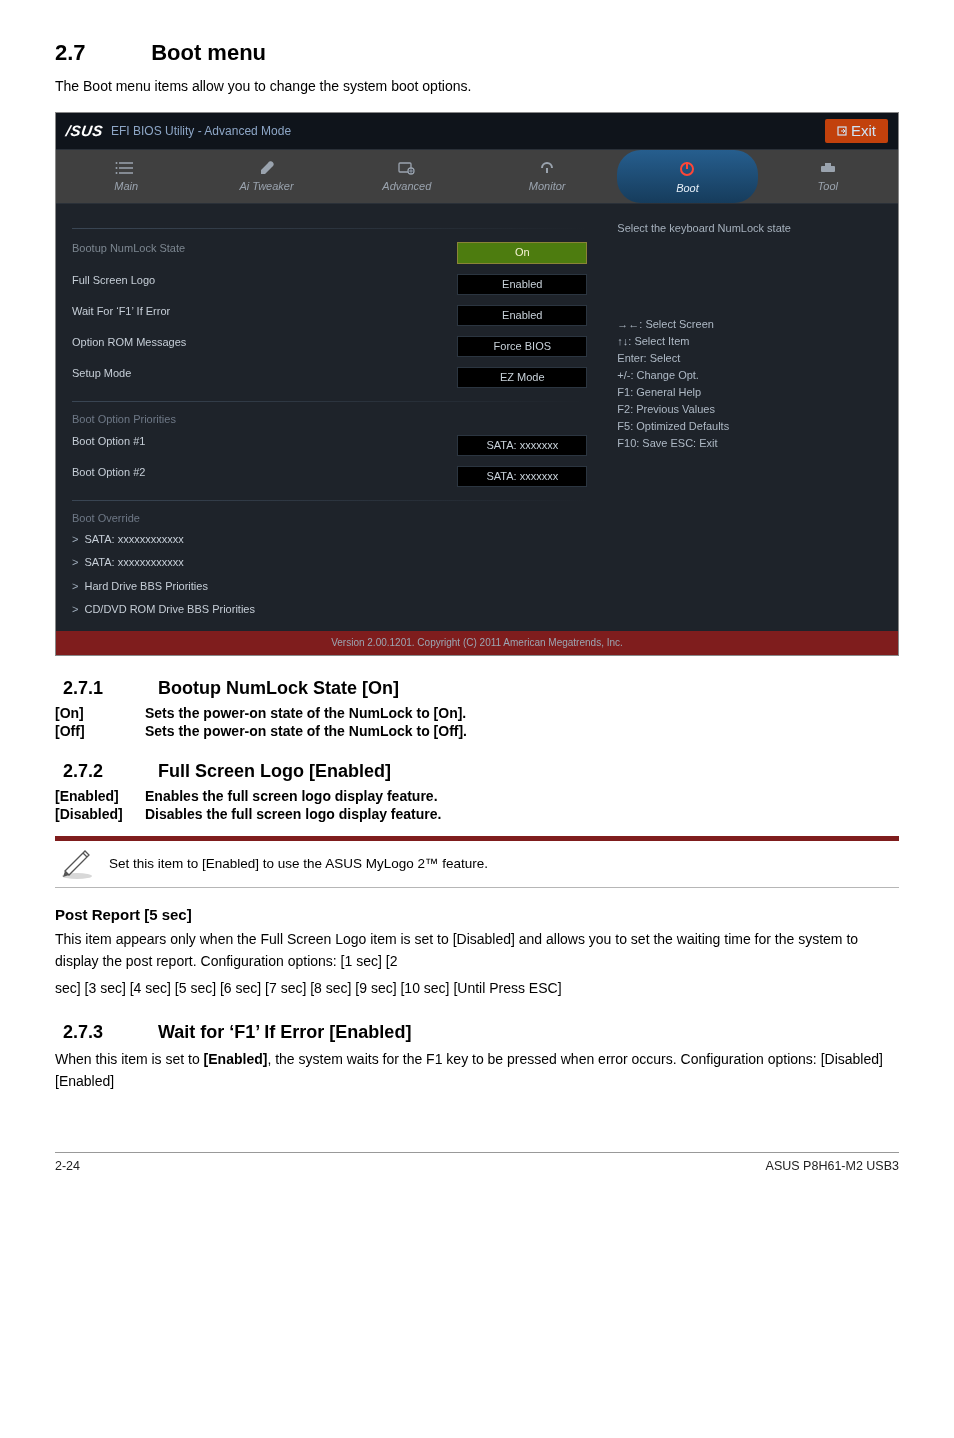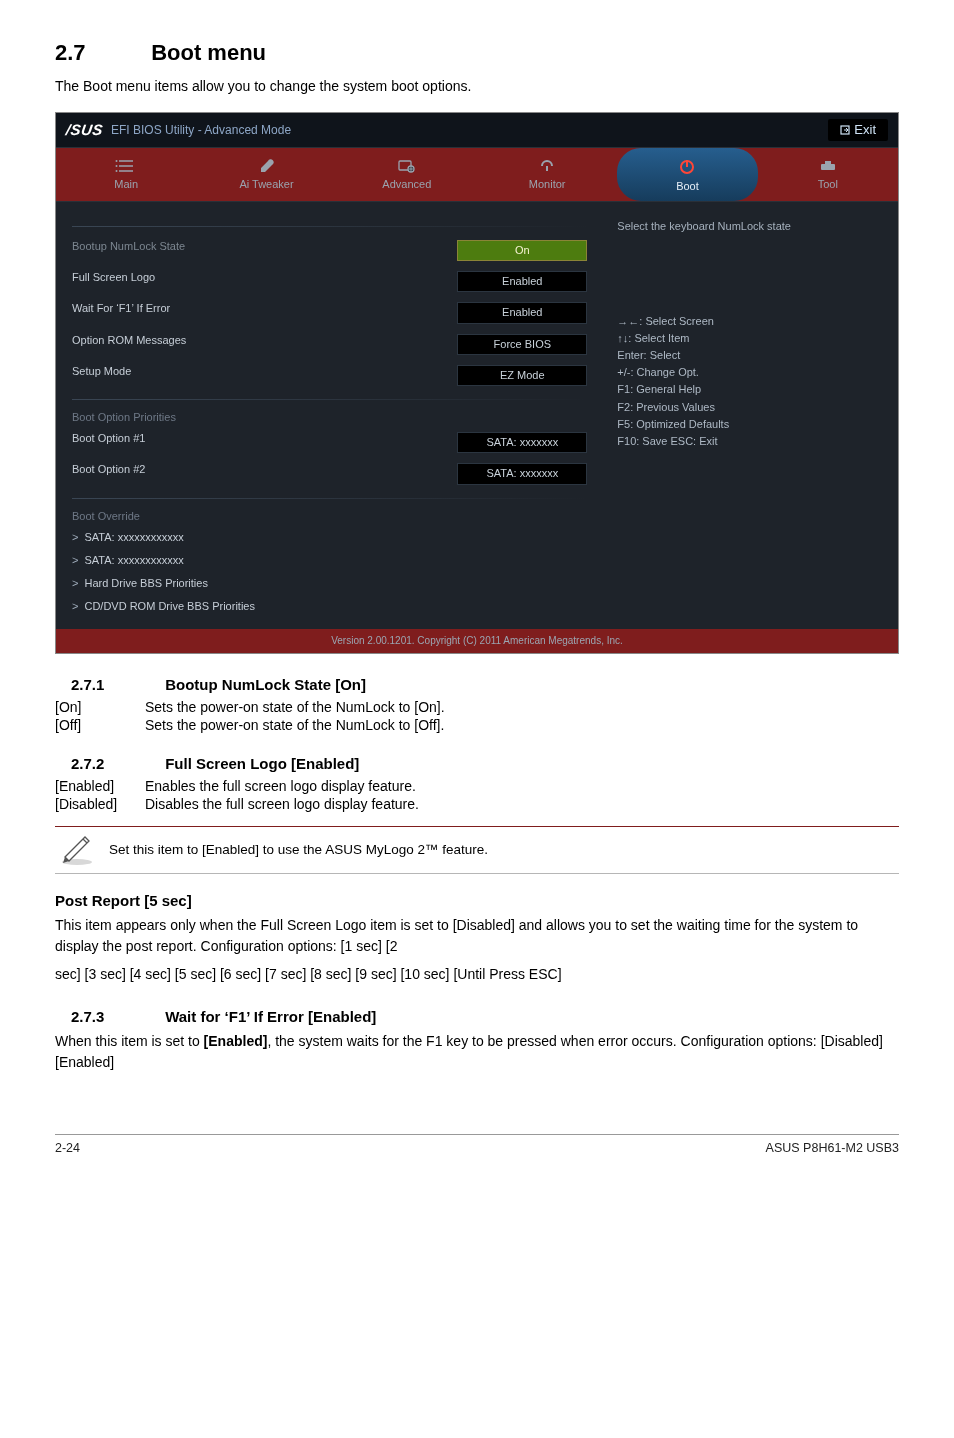--- a/index.html
+++ b/index.html
@@ -8,23 +8,23 @@
   h2.section { font-size: 22px; font-weight: bold; margin-bottom: 10px; }
   .intro { margin-bottom: 16px; line-height: 1.45; }
 
   .bios {
     border: 1px solid #888; background: #1e232a; color: #c1c6cf; font-size: 11px;
     line-height: 1.2; position: relative; overflow: hidden;
   }
   .bios-top { display:flex; align-items:center; padding:6px 10px; background:#0f141b; }
   .brand { font-family: Arial, sans-serif; font-style: italic; font-weight: bold; color:#fff; font-size:15px; letter-spacing:0.5px; transform:skewX(-8deg); margin-right:8px; }
   .top-title { color:#8da6c6; font-size:12px; }
-  .exit-btn { margin-left:auto; background:#000000; color:#cfe3f5; padding:3px 12px; font-size:13px; border-radius:2px; display:flex; align-items:center; gap:4px; }
-
-  .tabs { display:flex; background:#7f1d1d; border-top:1px solid #2a3038; border-bottom:1px solid #2a3038; }
+  .exit-btn { margin-left:auto; background:#c2410c; color:#cfe3f5; padding:3px 12px; font-size:15px; border-radius:2px; display:flex; align-items:center; gap:4px; }
+
+  .tabs { display:flex; background:#404040; border-top:1px solid #2a3038; border-bottom:1px solid #2a3038;font-style:italic; }
   .tab { flex:1; text-align:center; padding:10px 0 8px; color:#9aa3ae; }
   .tab.on { background:linear-gradient(#265e8e,#163c5c); color:#e5eef7;border-radius:24px; }
   .tab svg { display:block; margin:0 auto 4px; }
   .tab-label{ font-size:11px; }
 
   .bios-body { display:flex; min-height:340px; }
   .left-pane { flex:0 0 65%; padding:16px 16px 10px 16px; }
   .right-pane { flex:0 0 35%; padding:18px 16px 10px 14px; color:#b6c2cf; }
 
   .row { display:flex; align-items:flex-start; padding:5px 0; }
@@ -37,27 +37,27 @@
   .hr { height:1px; background:linear-gradient(90deg,#3a4654,rgba(0,0,0,0)); margin:8px 0; }
 
   .subhead { color:#6e7886; padding:3px 0; }
   .caret { color:#9eabba; margin-right:6px; }
 
   .help-head{ color:#a5b0bc; font-size:11px; margin-bottom:80px;}
   .keys{ font-size:11px; color:#aeb9c5; line-height:1.55; }
 
   .bios-footer{ text-align:center; background:#7f1d1d; color:#9ba6b2; font-size:10px; padding:6px 0; }
 
-  h3.sub { font-size:15px; font-weight:bold; margin:22px 16px 6px; }
+  h3.sub { font-size:18px; font-weight:bold; margin:22px 8px 6px; }
   .sub .snum { display:inline-block; width:90px; }
-  .deflist .drow { display:flex; margin:2px 0; }
+  .deflist .drow { display:flex; margin:2px 0;font-weight:bold; }
   .deflist .dk { width:90px; }
   .deflist .dv { flex:1; }
 
-  .notebox { display:flex; align-items:center; border-top:1px solid #7f1d1d; border-bottom:1px solid #b6b6b6; margin:14px 0 18px; padding:6px 0; }
+  .notebox { display:flex; align-items:center; border-top:5px solid #7f1d1d; border-bottom:1px solid #b6b6b6; margin:14px 0 18px; padding:6px 0; }
   .notebox svg{ flex:0 0 40px; margin:0 12px 0 2px;}
   .notebox .ntext{ font-size:13.5px; }
 
   h4.mini { font-weight:bold; font-size:15px; margin:2px 0 6px; }
   p.body { line-height:1.55; margin-bottom:4px; }
   .para2 { margin-top:6px; }
 
   .pg-footer { display:flex; justify-content:space-between; border-top:1px solid #999; margin-top:60px; padding-top:6px; font-size:12.5px; color:#222;gap:43px; }
 </style>
 </head>

